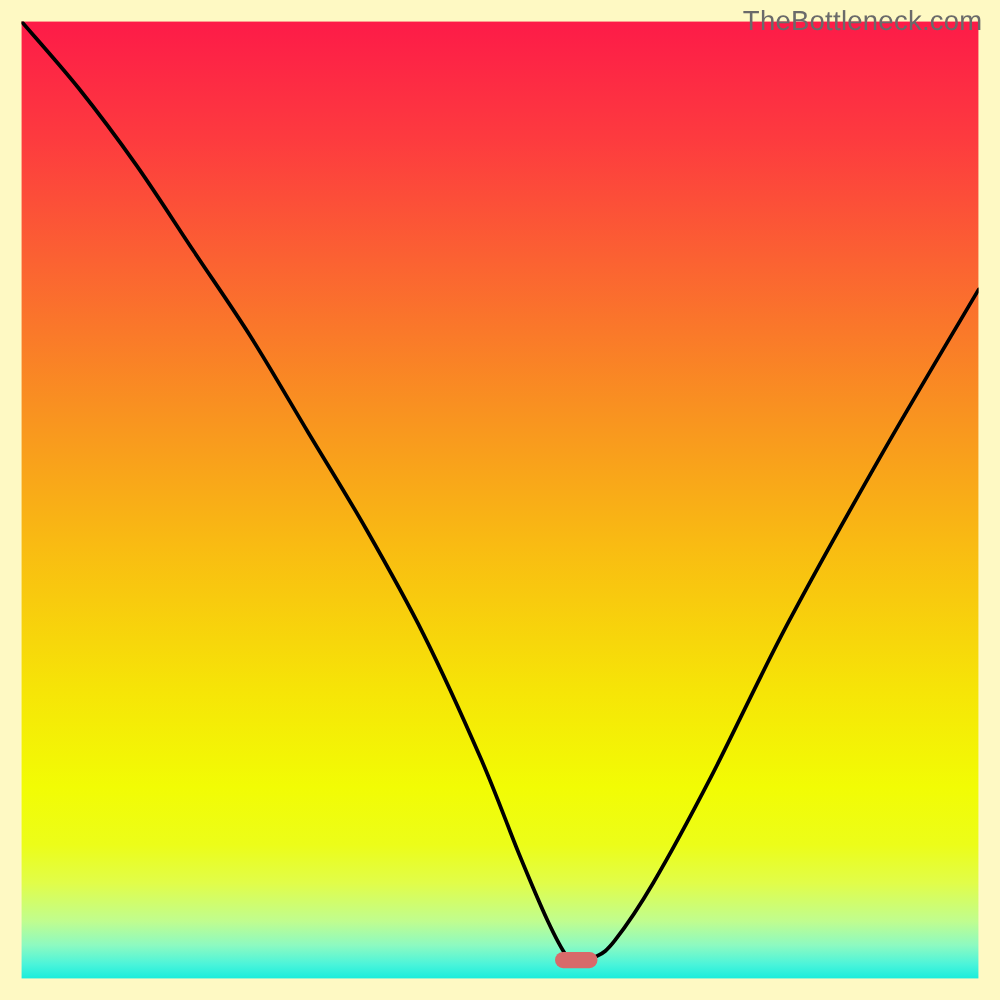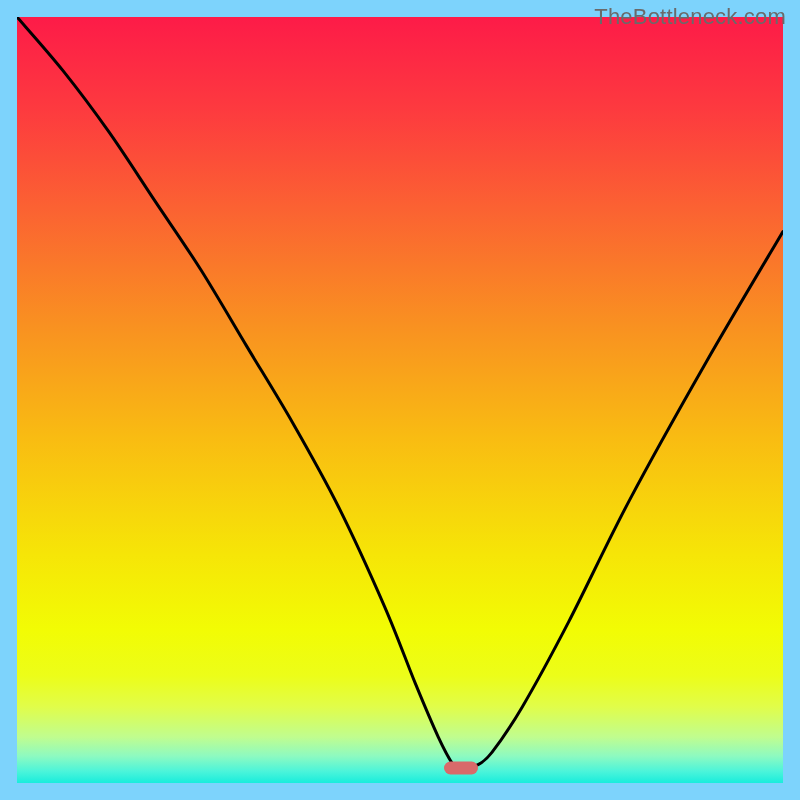--- a/index.html
+++ b/index.html
@@ -8,21 +8,21 @@
     width: 800px;
     height: 800px;
     background: #000;
     overflow: hidden;
     font-family: Arial, Helvetica, sans-serif;
   }
   .frame {
     position: relative;
     width: 800px;
     height: 800px;
-    background: #7dd3fc;
+    background: #fef9c3;
   }
   .watermark {
     position: absolute;
     top: 4px;
     right: 14px;
     color: #6a6a6a;
     font-size: 22px;
     font-weight: 500;
     letter-spacing: 0.2px;
     z-index: 10;

